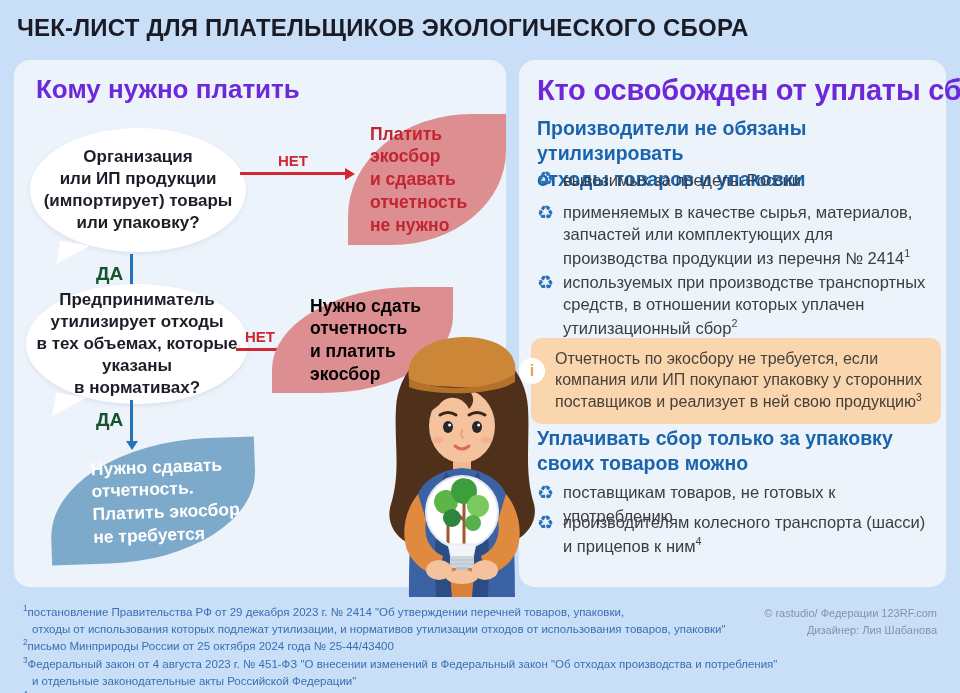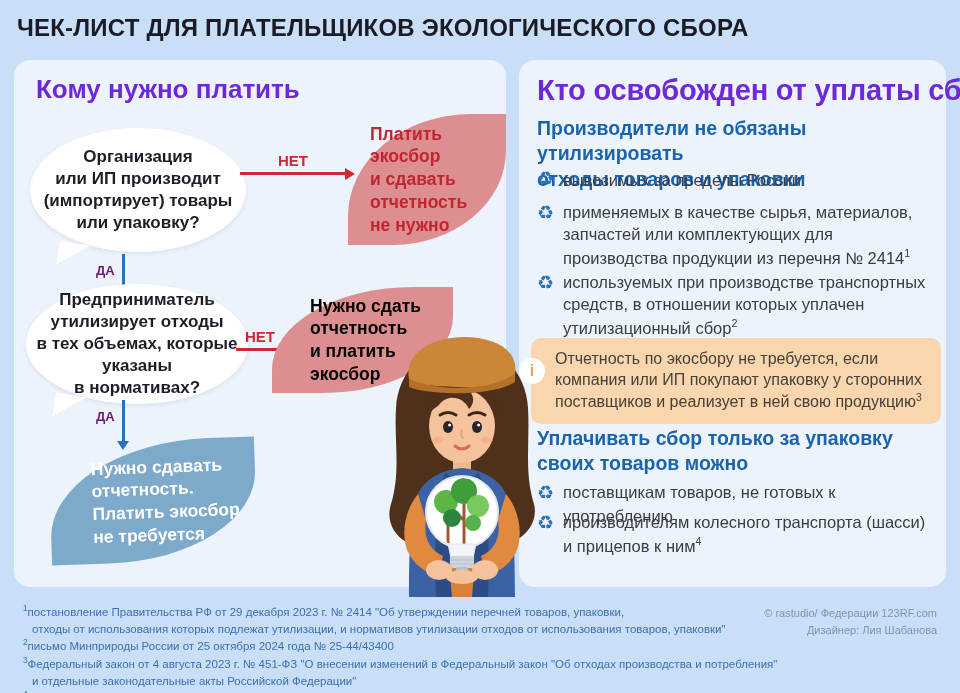--- a/index.html
+++ b/index.html
@@ -65,21 +65,21 @@
   .hshaft{ margin-top:3px; height:3px; background:#cf2830; position:relative; }
   .hshaft::after{
     content:""; position:absolute; right:-9px; top:-4.5px; width:0; height:0;
     border-top:6px solid transparent; border-bottom:6px solid transparent;
     border-left:10px solid #cf2830;
   }
   .harrow1{ left:226px; top:92px; width:106px; }
   .harrow2{ left:222px; top:268px; width:48px; }
 
   .varrow{ position:absolute; display:flex; gap:7px; }
-  .varrow .lbl{ color:#701a75; font-weight:bold; font-size:13px; margin-top:9px; }
+  .varrow .lbl{ color:#14532d; font-weight:bold; font-size:19px; margin-top:9px; }
   .vshaft{ width:3px; background:#2a72b8; position:relative; }
   .vshaft::after{
     content:""; position:absolute; bottom:-8px; left:-4.5px; width:0; height:0;
     border-left:6px solid transparent; border-right:6px solid transparent;
     border-top:9px solid #2a72b8;
   }
   .varrow1{ left:82px; top:194px; } .varrow1 .vshaft{ height:32px; }
   .varrow2{ left:82px; top:340px; } .varrow2 .vshaft{ height:42px; }
 
   
@@ -123,21 +123,21 @@
 
 <div class="page">
 
   <h1 class="page-title">ЧЕК-ЛИСТ ДЛЯ ПЛАТЕЛЬЩИКОВ ЭКОЛОГИЧЕСКОГО СБОРА</h1>
 
   <section class="panel panel-left">
     <h2 class="panel-heading">Кому нужно платить</h2>
 
     <div class="bubble bubble1">
       <span class="qtext">Организация
-или ИП производит
+или ИП продукции
 (импортирует) товары
 или упаковку?</span>
     </div>
 
     <div class="harrow harrow1">
       <span class="lbl">НЕТ</span>
       <div class="hshaft"></div>
     </div>
 
     <div class="leaf leaf-pink leaf1">

